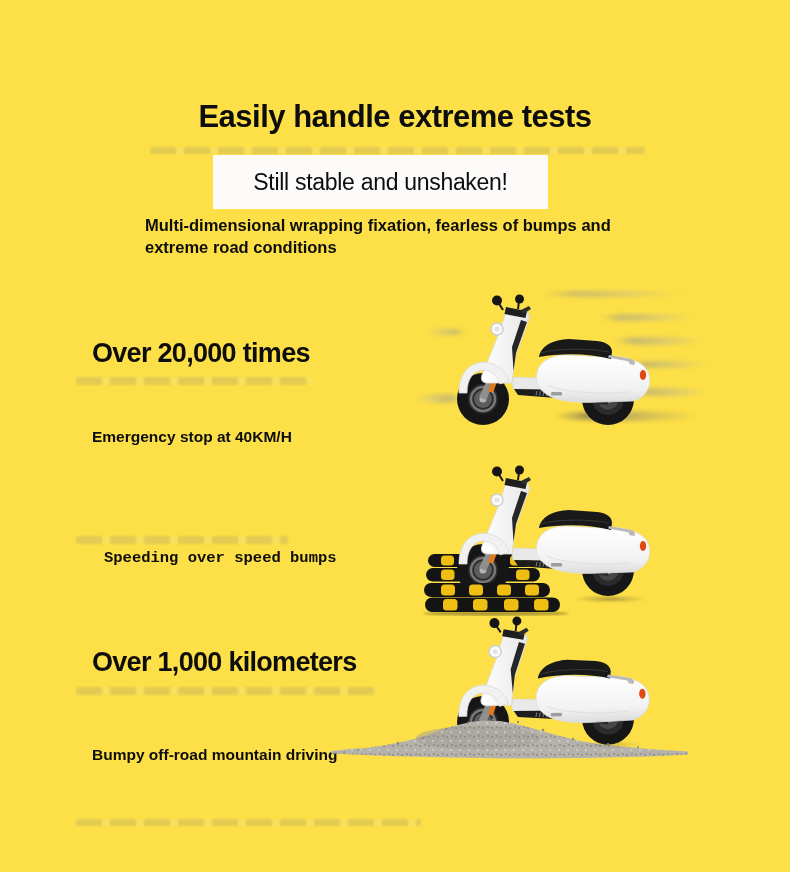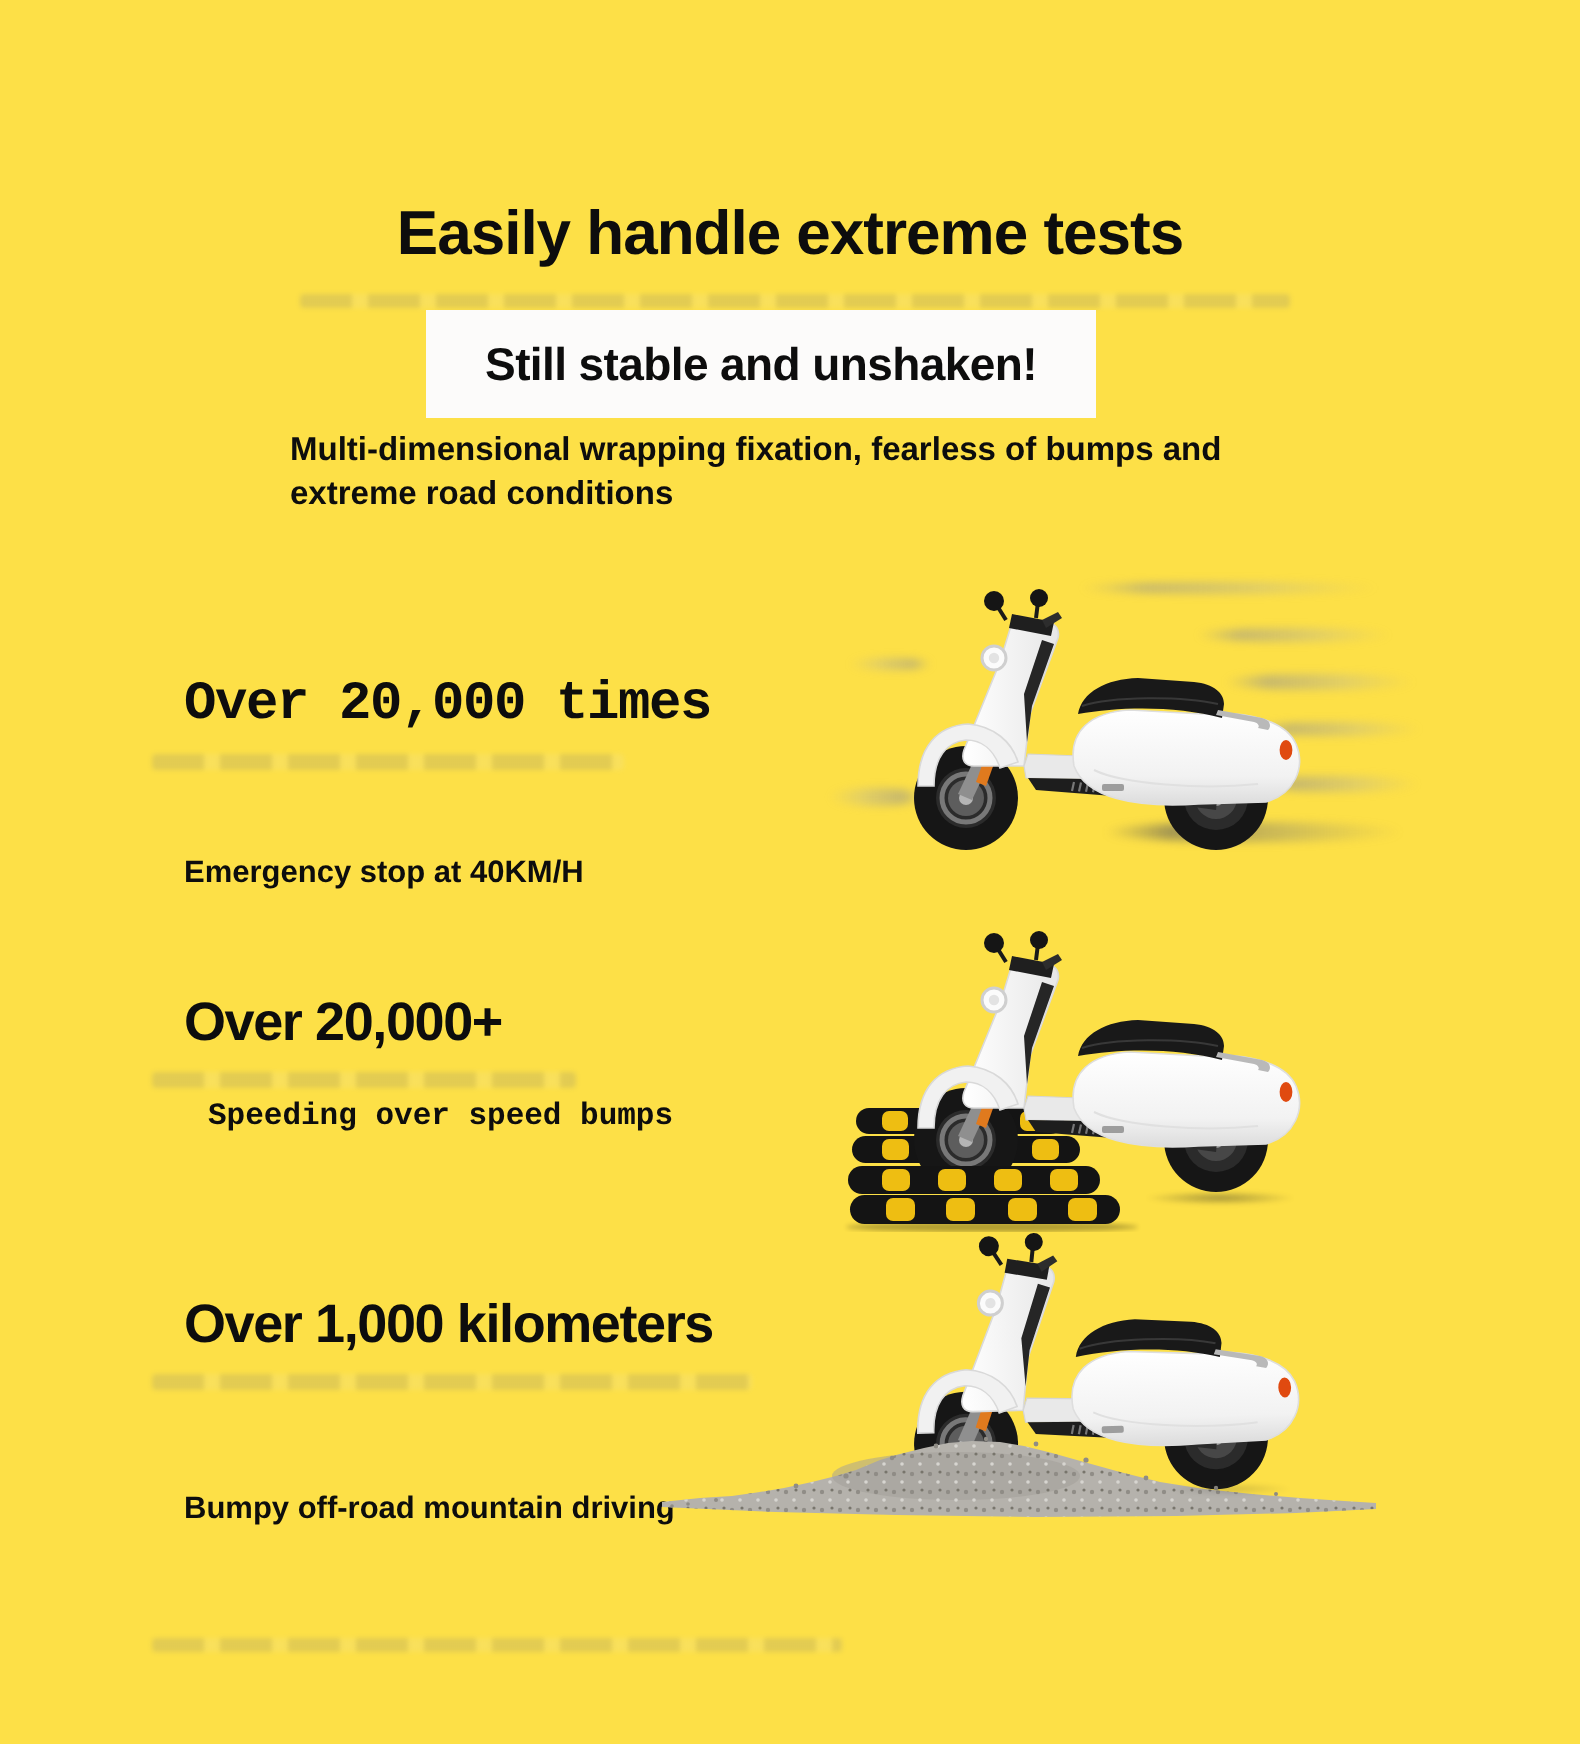--- a/index.html
+++ b/index.html
@@ -3,21 +3,21 @@
 <meta charset="utf-8">
 <style>
   html,body{margin:0;padding:0;background:#ffffff;}
   #page{position:relative;width:790px;height:872px;background:#fde047;overflow:hidden;
         font-family:"Liberation Sans",sans-serif;color:#0d0d0d;}
   .abs{position:absolute;}
   .h-title{left:0;top:99px;width:790px;text-align:center;
            font-size:31px;line-height:36px;font-weight:700;letter-spacing:-0.5px;}
   .h-sub{left:213px;top:155px;width:335px;height:54px;background:#fcfbfa;
          display:flex;align-items:center;justify-content:center;
-         font-size:23px;font-weight:700;letter-spacing:-0.3px;}
+         font-size:23px;font-weight:400;letter-spacing:-0.3px;}
   .desc{left:145px;top:214px;width:512px;
         font-size:16.5px;line-height:22px;font-weight:700;}
   .sec-h{font-size:27px;line-height:32px;font-weight:700;letter-spacing:-0.7px;}
   .sec-s{font-size:15.5px;line-height:19px;font-weight:700;}
   .footnote{left:75px;top:782px;width:665px;
             font-size:14.5px;line-height:17.5px;font-weight:700;
             letter-spacing:-0.2px;color:#7e7e7e;}
   
   .smudge{background:repeating-linear-gradient(90deg,
             rgba(125,125,125,.35) 0 26px, rgba(225,225,225,.22) 26px 34px);
@@ -119,38 +119,37 @@
 
 <div id="page">
 
   <div class="abs h-title">Easily handle extreme tests</div>
   <div class="abs smudge" style="left:150px;top:147px;width:495px;height:7px;"></div>
   <div class="abs h-sub">
     <span>Still stable and unshaken!</span>
   </div>
   <div class="abs desc">Multi-dimensional wrapping fixation, fearless of bumps and extreme road conditions</div>
 
-  <div class="abs sec-h" style="left:92px;top:337px;font-family:Liberation Mono, monospace;">Over 20,000 times</div>
+  <div class="abs sec-h" style="left:92px;top:337px;">Over 20,000 times</div>
   <div class="abs smudge" style="left:76px;top:377px;width:236px;height:8px;"></div>
   <div class="abs sec-s" style="left:92px;top:395px;margin-top:32px;">Emergency stop at 40KM/H</div>
 
   <div class="abs streak" style="left:540px;top:291px;width:150px;height:6px;"></div>
   <div class="abs streak" style="left:598px;top:314px;width:98px;height:7px;"></div>
   <div class="abs streak" style="left:612px;top:337px;width:96px;height:8px;"></div>
   <div class="abs streak" style="left:625px;top:361px;width:86px;height:7px;"></div>
   <div class="abs streak" style="left:628px;top:388px;width:82px;height:8px;"></div>
   <div class="abs streak dark" style="left:552px;top:411px;width:150px;height:10px;"></div>
   <div class="abs streak rev" style="left:424px;top:329px;width:42px;height:6px;"></div>
   <div class="abs streak rev" style="left:414px;top:394px;width:48px;height:9px;"></div>
 
   <svg class="abs" style="left:451px;top:293px;" width="210" height="135">
       <use href="#scooter"></use>
     </svg>
 
-  <div class="abs sec-h" style="left:92px;top:495px;">Over 20,000+</div>
   <div class="abs smudge" style="left:76px;top:536px;width:212px;height:8px;"></div>
   <div class="abs sec-s" style="left:104px;top:549px;font-family:Liberation Mono, monospace;">Speeding over speed bumps</div>
 
   <div class="abs gshadow" style="left:558px;top:594px;width:104px;height:10px;"></div>
 
   <svg class="abs" style="left:420px;top:552px;" width="150" height="30" viewBox="0 0 150 30">
     <g fill="#141414">
       <rect x="8" y="2" width="104" height="13" rx="6.5"></rect>
       <rect x="6" y="16" width="114" height="13.5" rx="6.75"></rect>
     </g>

